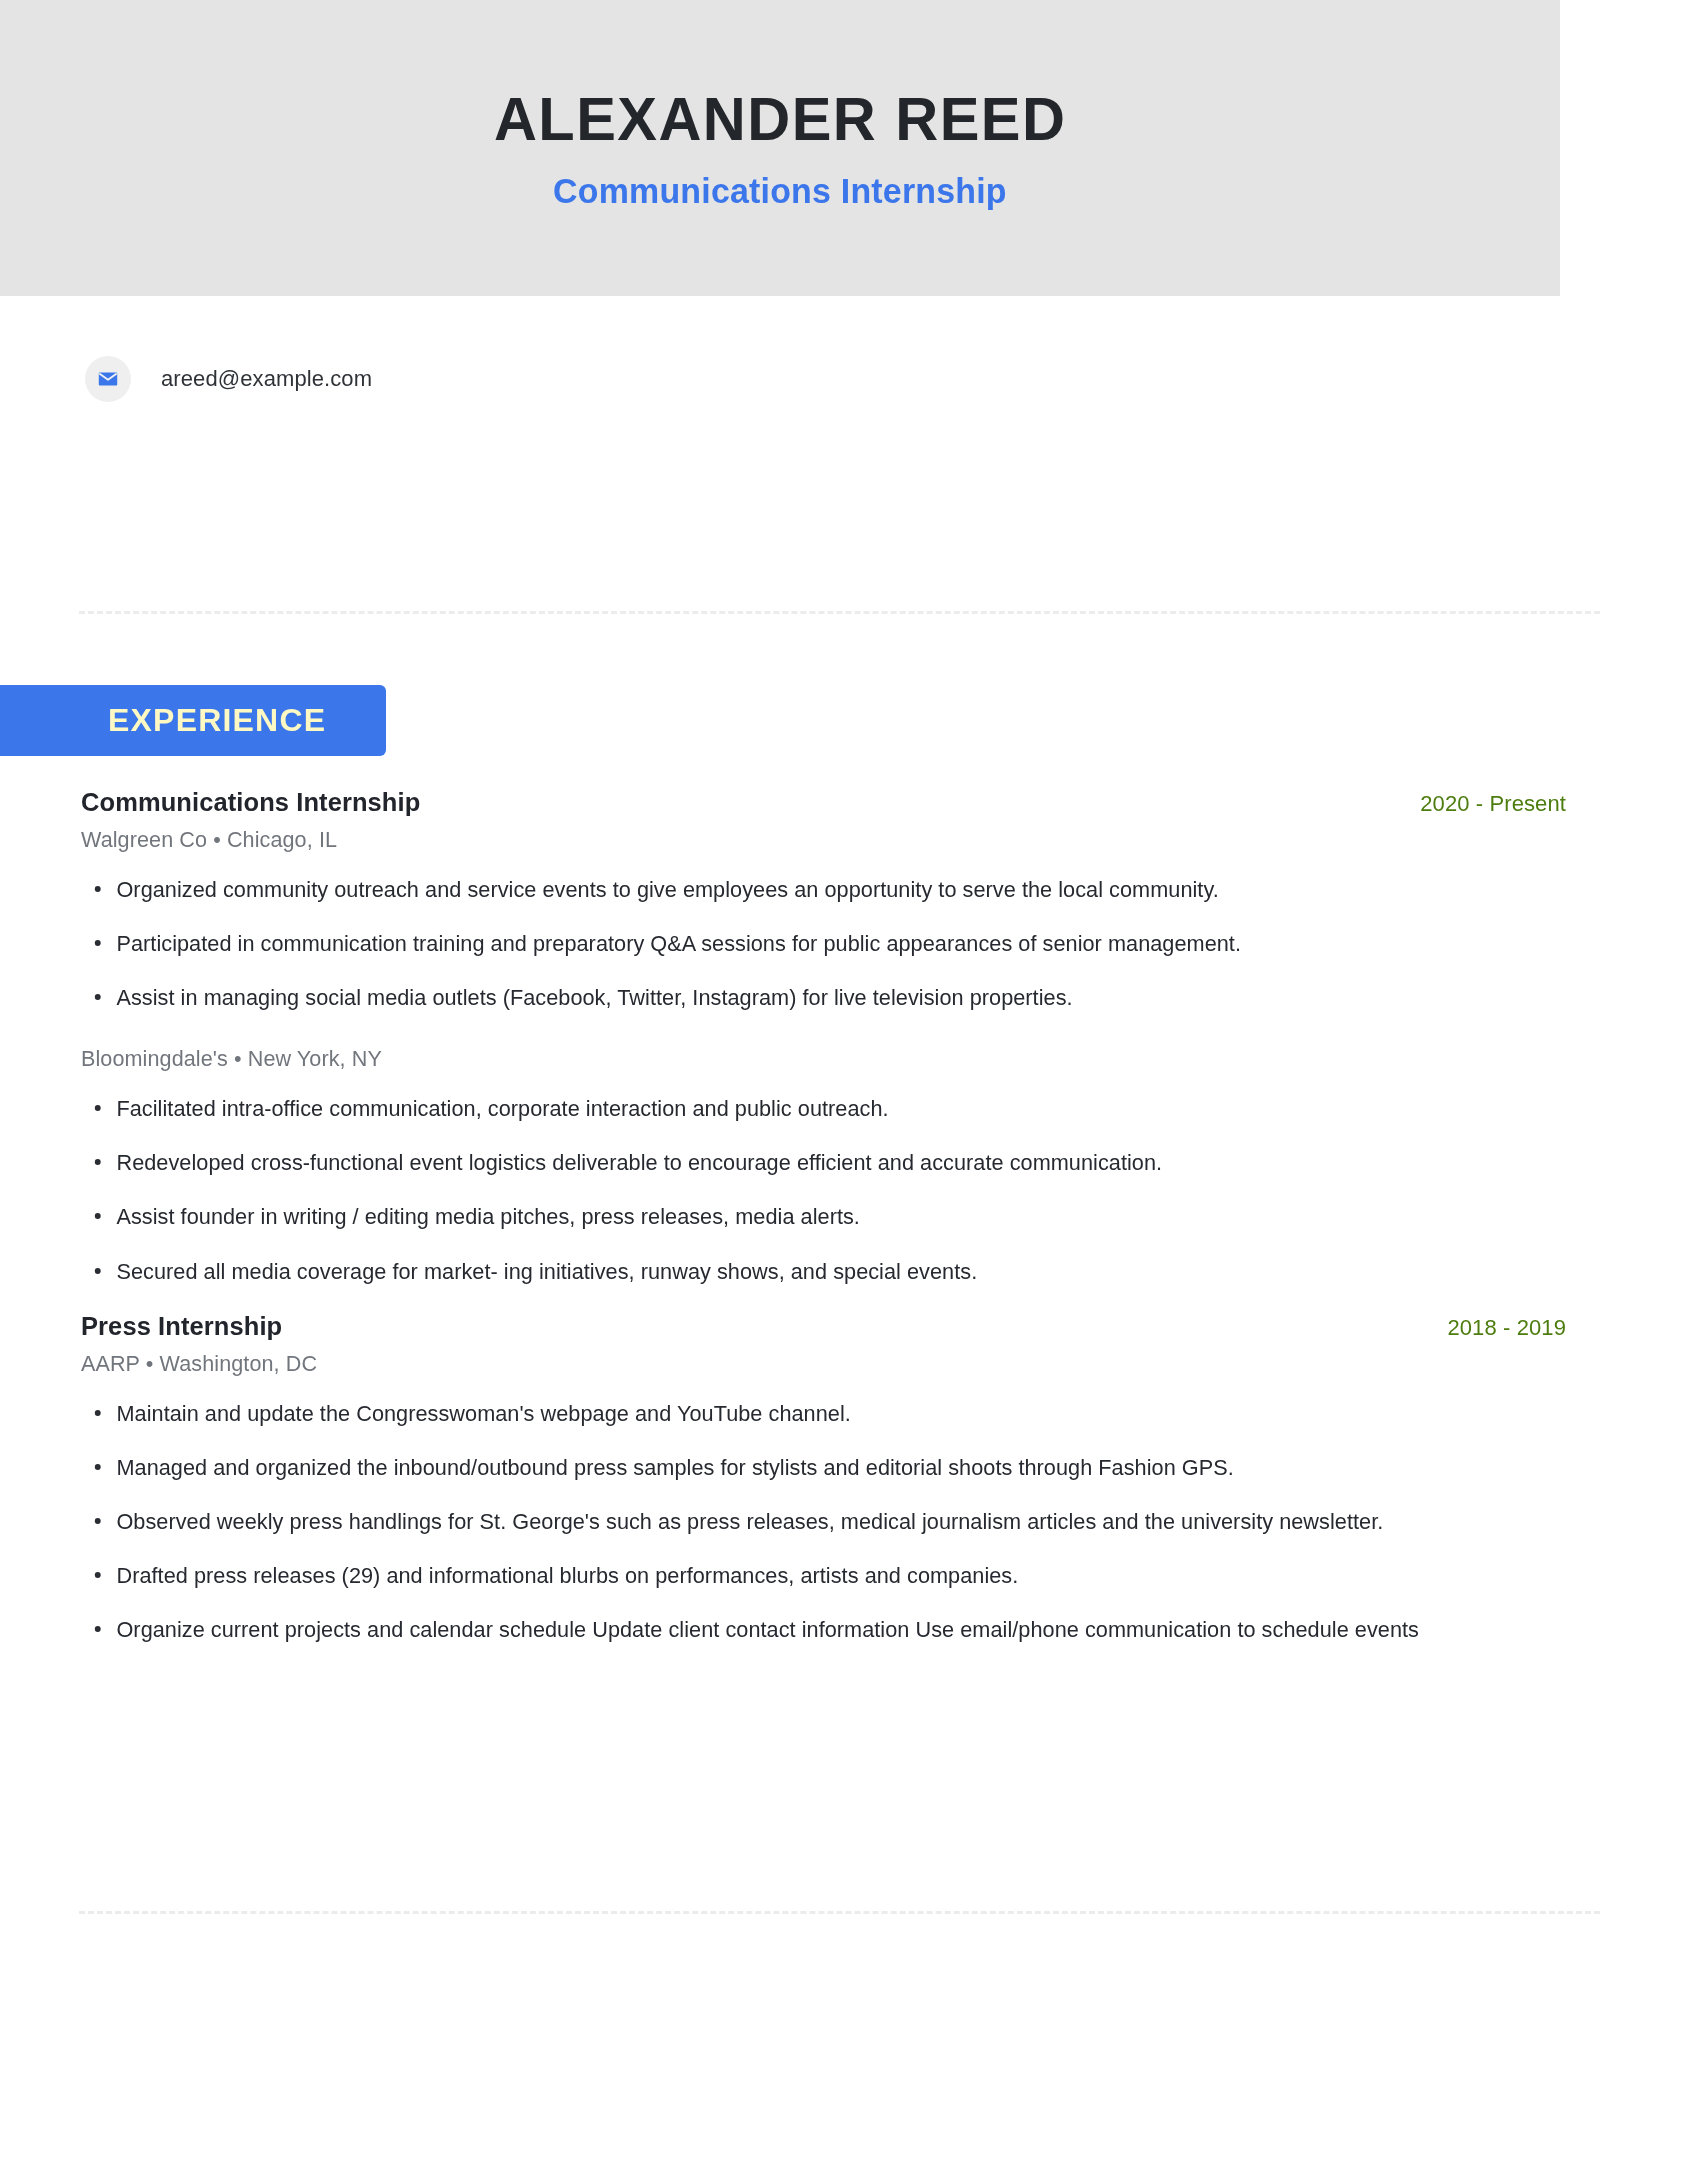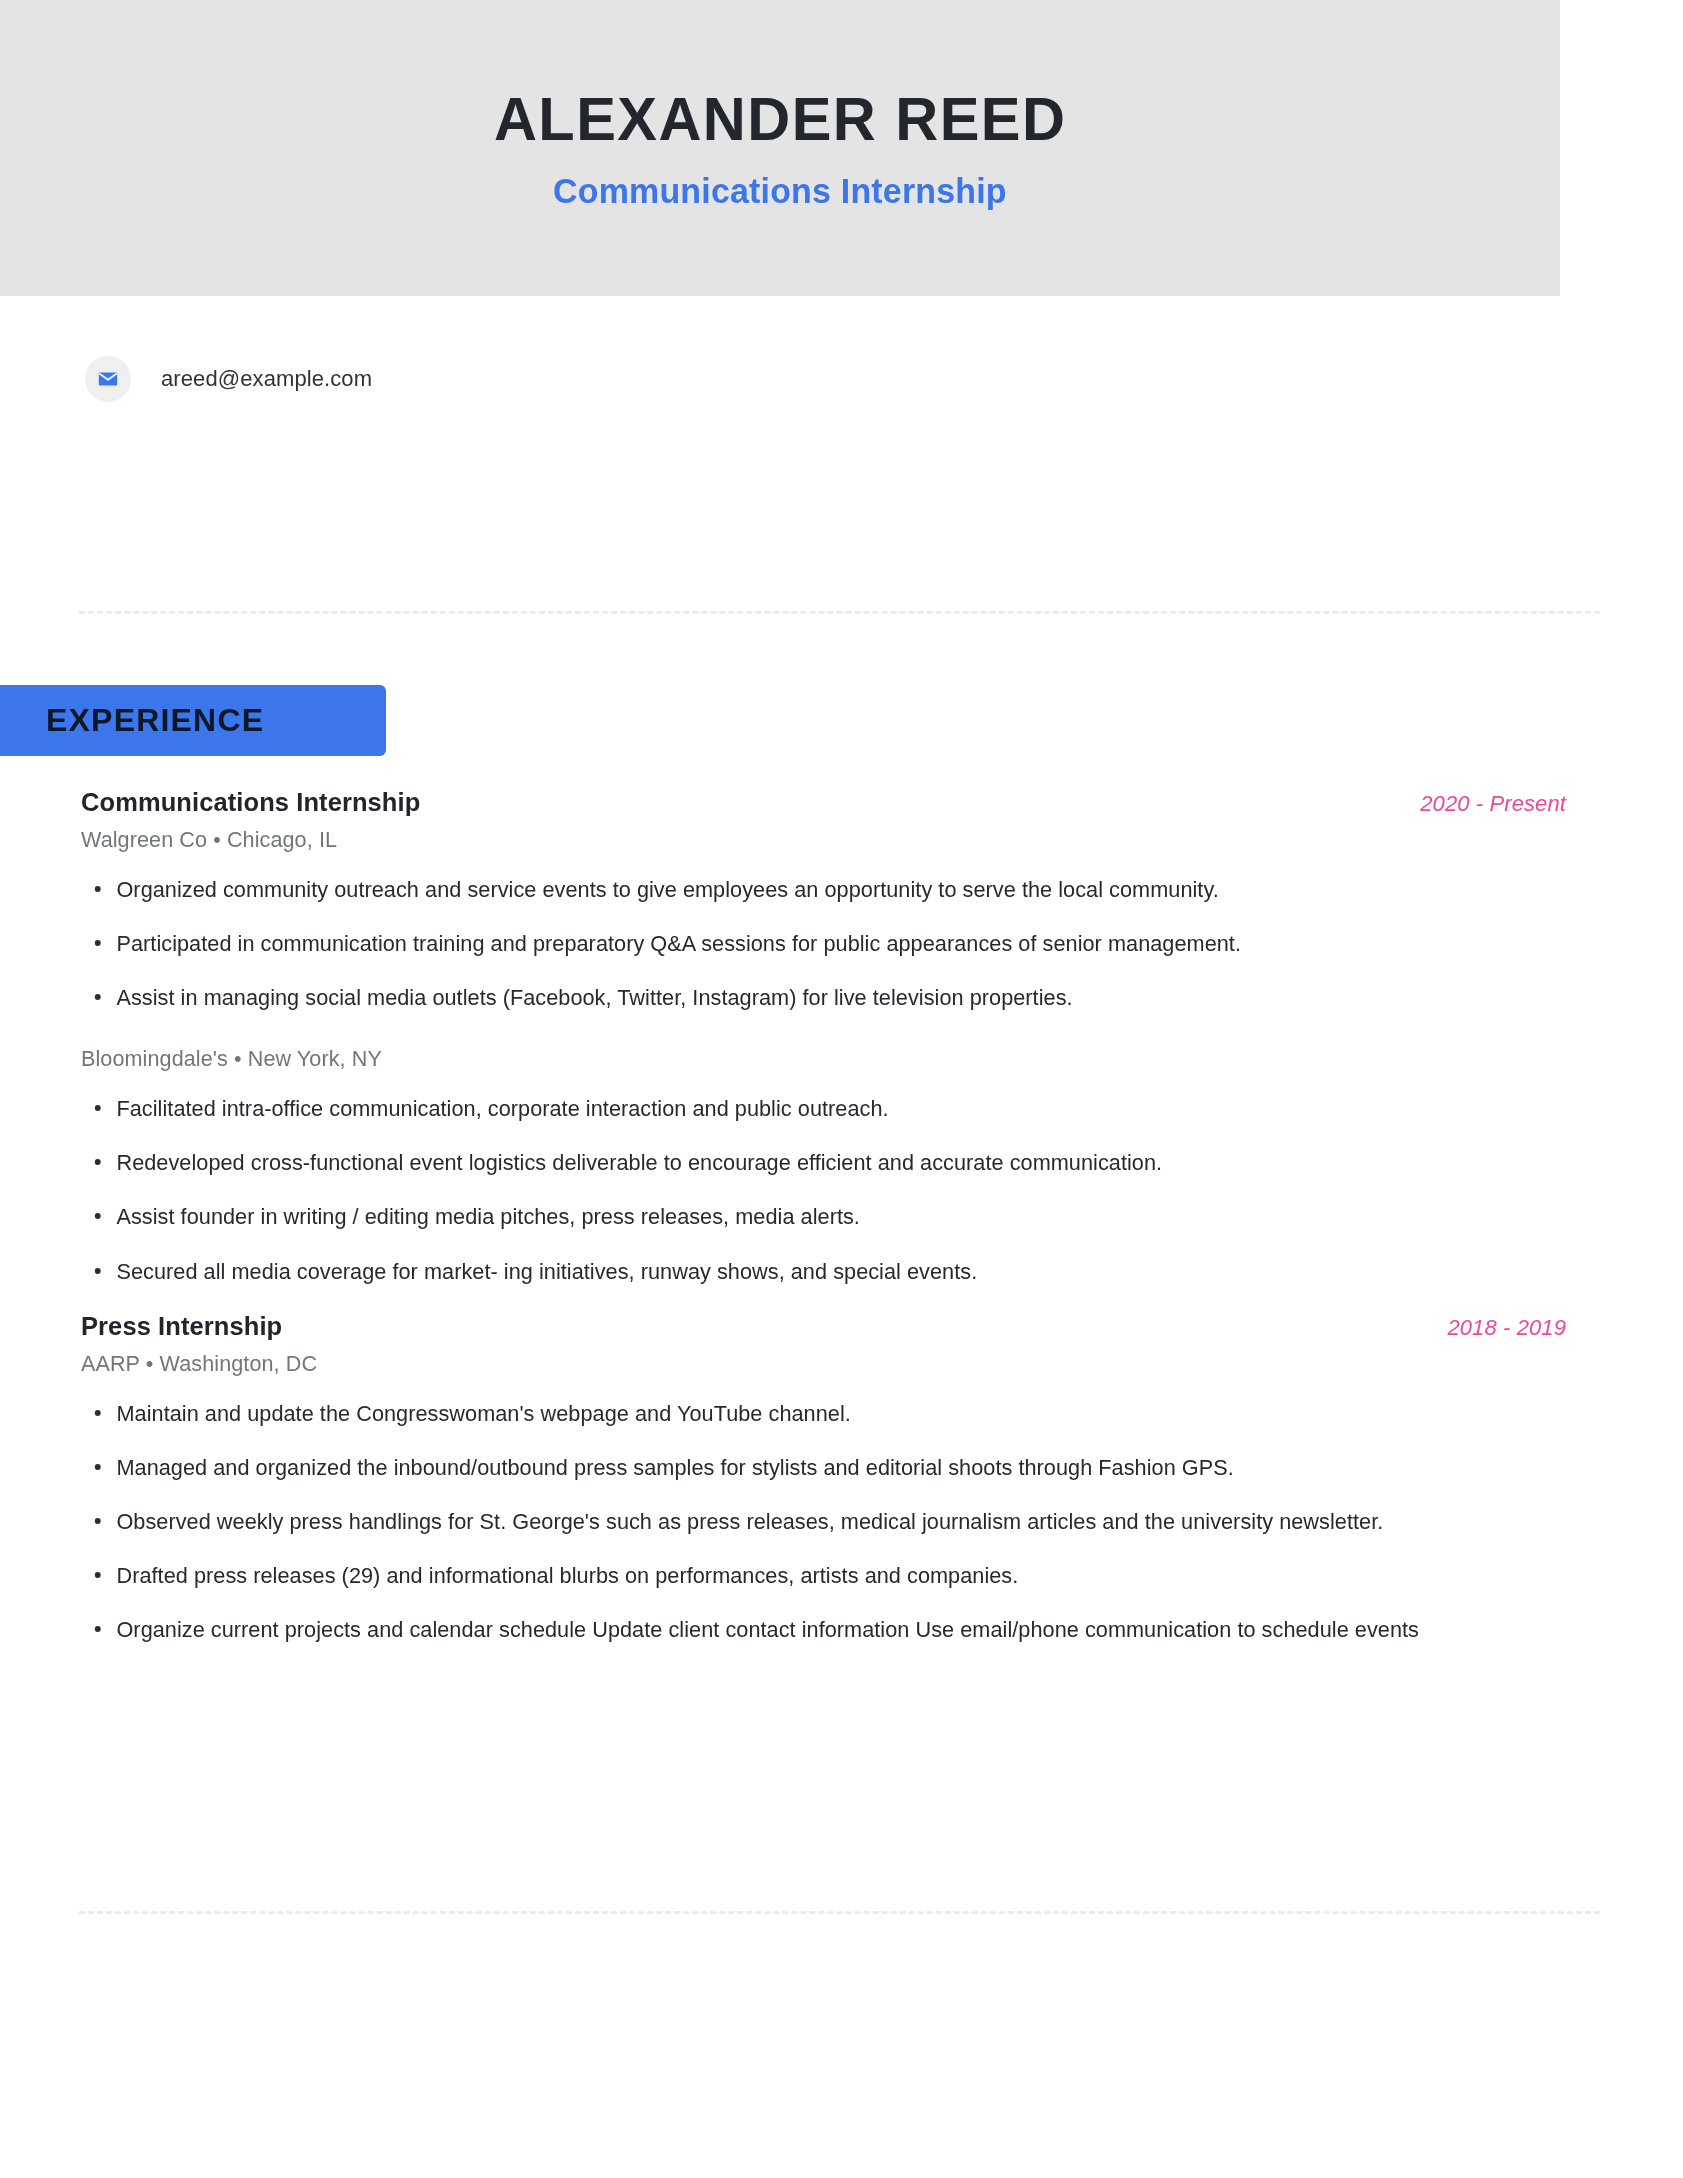--- a/index.html
+++ b/index.html
@@ -113,22 +113,22 @@
     top: 685px;
     width: 386px;
     height: 71px;
     background: #3b76ea;
     border-radius: 0 6px 6px 0;
     display: flex;
     align-items: center;
   }
 
   .section-banner-label {
-    margin-left: 46px;
-    color: #0f172a;
+    margin-left: 108px;
+    color: #fef9c3;
     font-size: 32px;
     font-weight: 700;
     letter-spacing: 1.2px;
   }
 
   
   .experience-body {
     position: absolute;
     top: 787px;
     left: 81px;
@@ -150,24 +150,23 @@
     font-size: 26px;
     font-weight: 700;
     color: #22262c;
     letter-spacing: 0.1px;
     transform: scaleX(0.98);
     transform-origin: left center;
   }
 
   .job-dates {
     font-size: 22px;
-    color: #ec4899;
+    color: #4d7c0f;
     white-space: nowrap;
     letter-spacing: 0.1px;
-    font-style: italic;
   }
 
   .job-meta {
     margin-top: 9px;
     font-family: "Liberation Sans Narrow", "Liberation Sans", sans-serif;
     font-size: 22px;
     color: #71757c;
     letter-spacing: 0.1px;
     transform: scaleX(0.98);
     transform-origin: left center;

